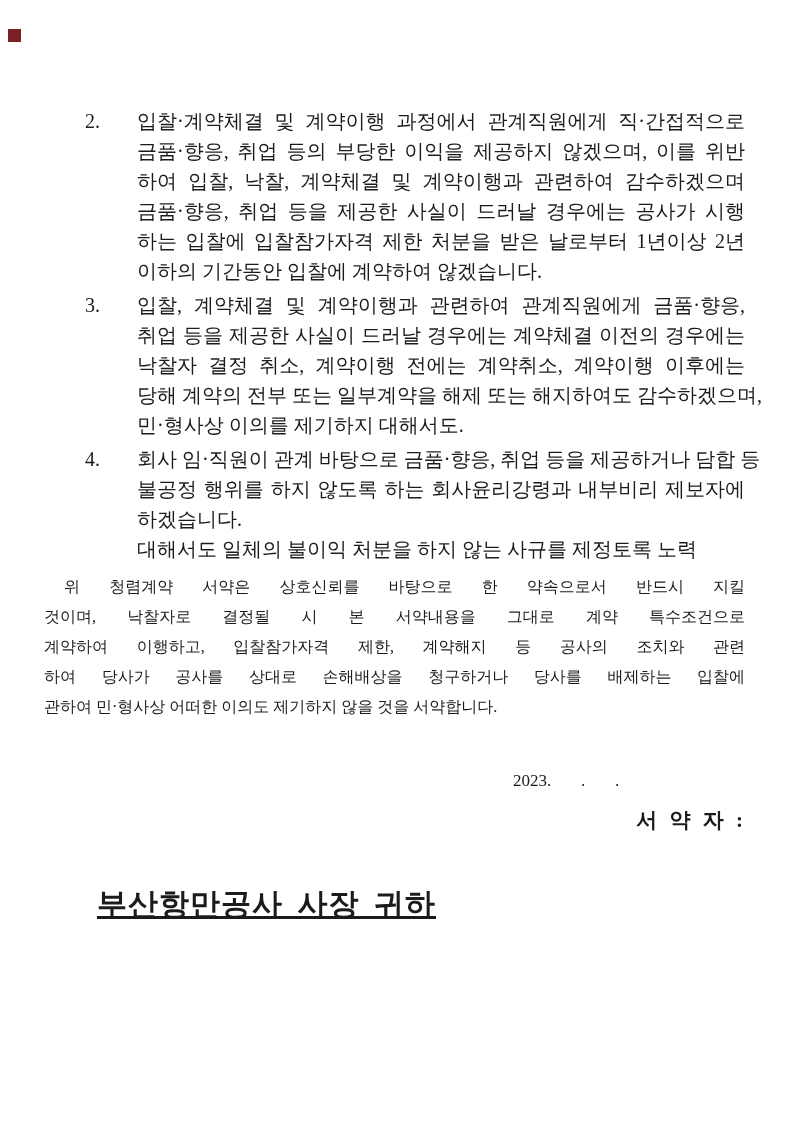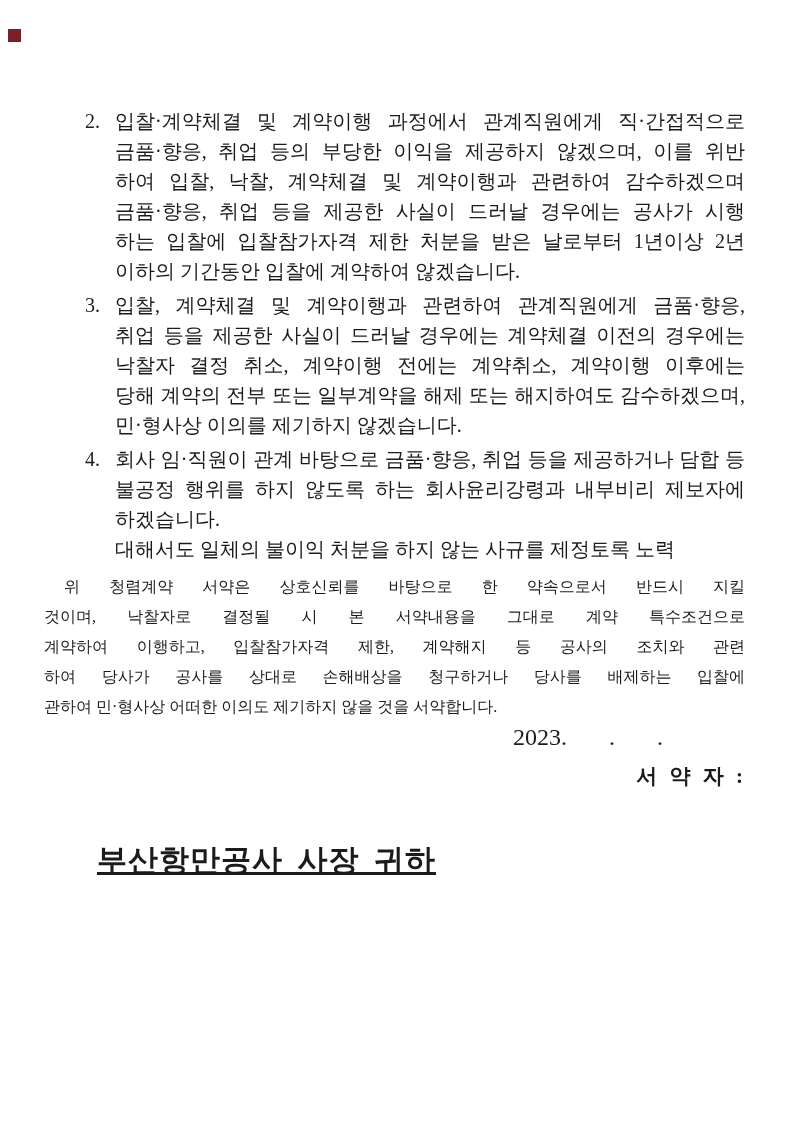--- a/index.html
+++ b/index.html
@@ -37,41 +37,43 @@
     font-size: 20px;
     line-height: 30px;
   }
   .item-number {
     flex: 0 0 30px;
     text-align: left;
   }
   .item-lines {
     flex: 1 1 auto;
     min-width: 0;
+    margin-left: 22px;
   }
   .line {
     text-align: justify;
     text-align-last: justify;
     word-break: keep-all;
     white-space: nowrap;
   }
   .para .line:last-child {
     text-align-last: left;
   }
   .closing {
     font-size: 16px;
     line-height: 30px;
     margin-top: 8px;
   }
   .closing .line:first-child {
     text-indent: 20px;
   }
   .date-line {
+    margin-top: 44px;
     padding-left: 469px;
-    font-size: 24px;
+    font-size: 17px;
     line-height: 30px;
     white-space: pre;
   }
   .signer-line {
     margin-top: 8px;
     padding-left: 301px;
     font-size: 21px;
     line-height: 32px;
     font-weight: 700;
     white-space: pre;
@@ -112,21 +114,21 @@
         </div>
     </div>
 
     <div class="pledge-item">
       <span class="item-number">3.</span>
       <div class="item-lines para">
           <div class="line">입찰, 계약체결 및 계약이행과 관련하여 관계직원에게 금품·향응,</div>
           <div class="line">취업 등을 제공한 사실이 드러날 경우에는 계약체결 이전의 경우에는</div>
           <div class="line">낙찰자 결정 취소, 계약이행 전에는 계약취소, 계약이행 이후에는</div>
           <div class="line">당해 계약의 전부 또는 일부계약을 해제 또는 해지하여도 감수하겠으며,</div>
-          <div class="line">민·형사상 이의를 제기하지 않겠습니다.</div>
+          <div class="line">민·형사상 이의를 제기하지 대해서도.</div>
         </div>
     </div>
 
     <div class="pledge-item">
       <span class="item-number">4.</span>
       <div class="item-lines para">
           <div class="line">회사 임·직원이 관계 바탕으로 금품·향응, 취업 등을 제공하거나 담합 등</div>
           <div class="line">불공정 행위를 하지 않도록 하는 회사윤리강령과 내부비리 제보자에</div>
           <div class="line">하겠습니다.</div>
           <div class="line">대해서도 일체의 불이익 처분을 하지 않는 사규를 제정토록 노력</div>

